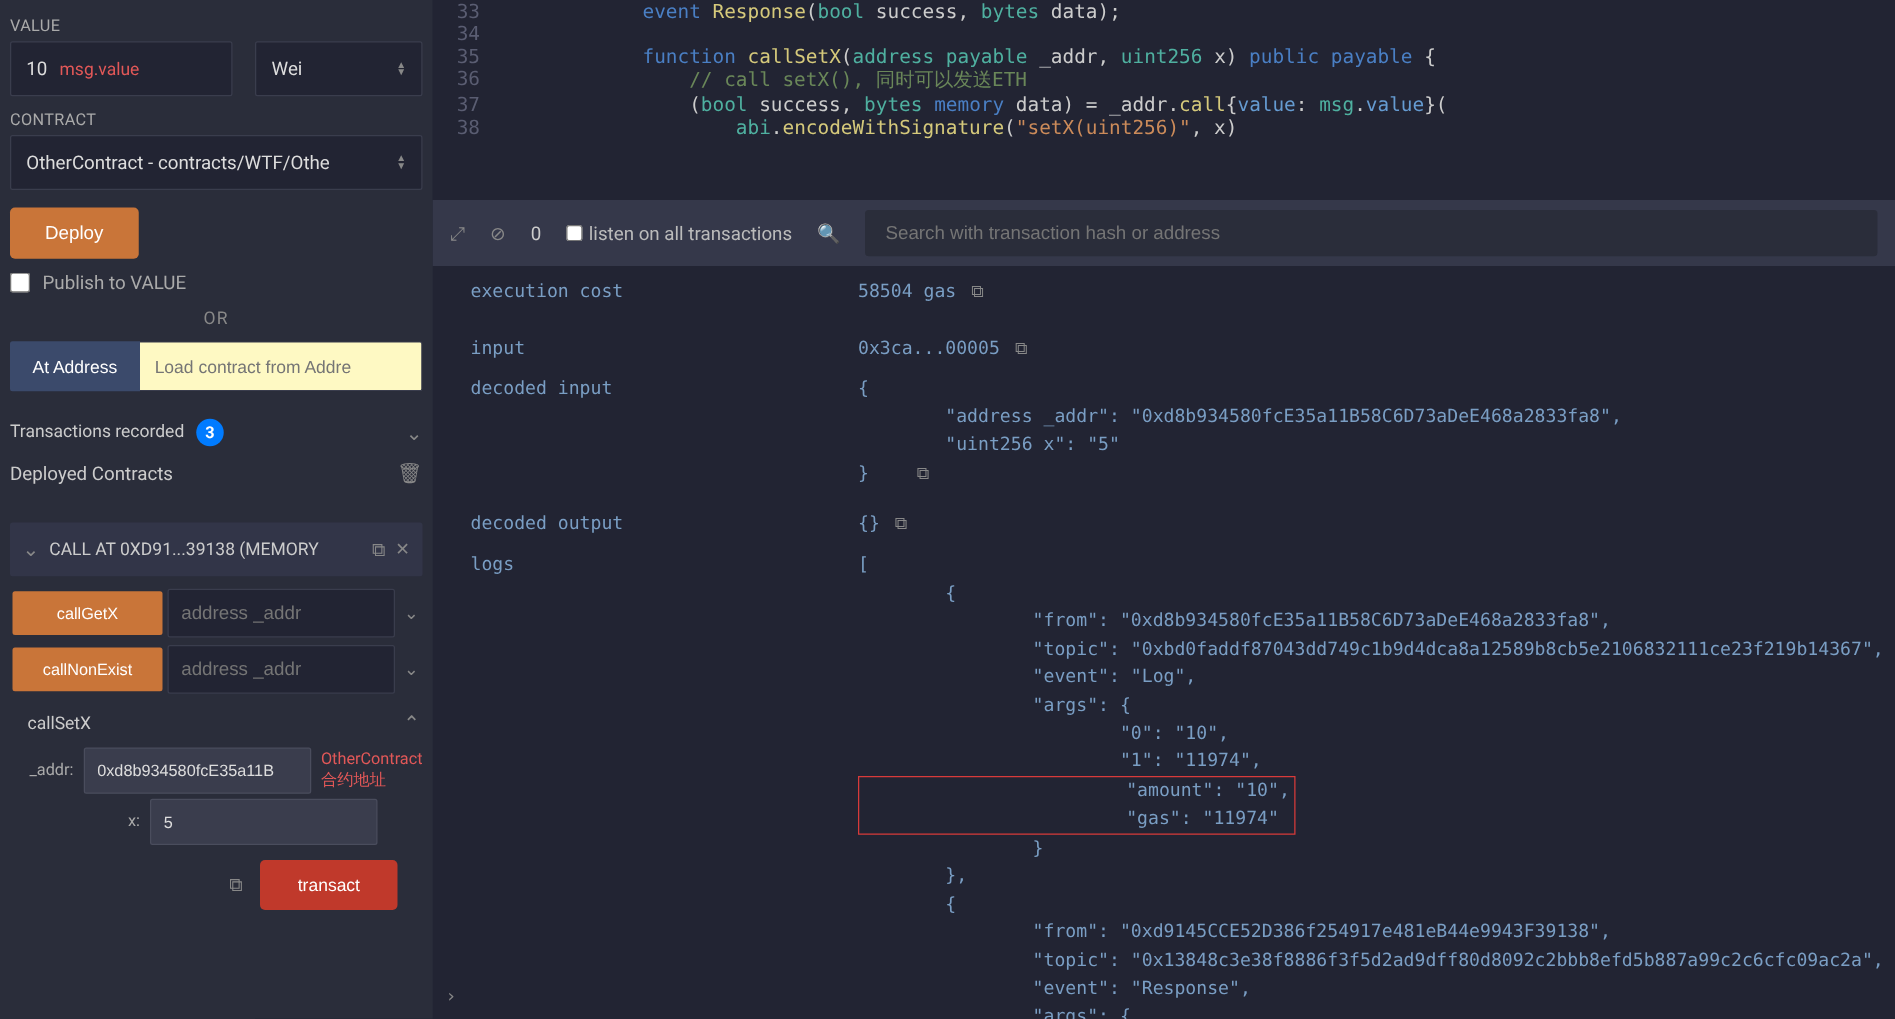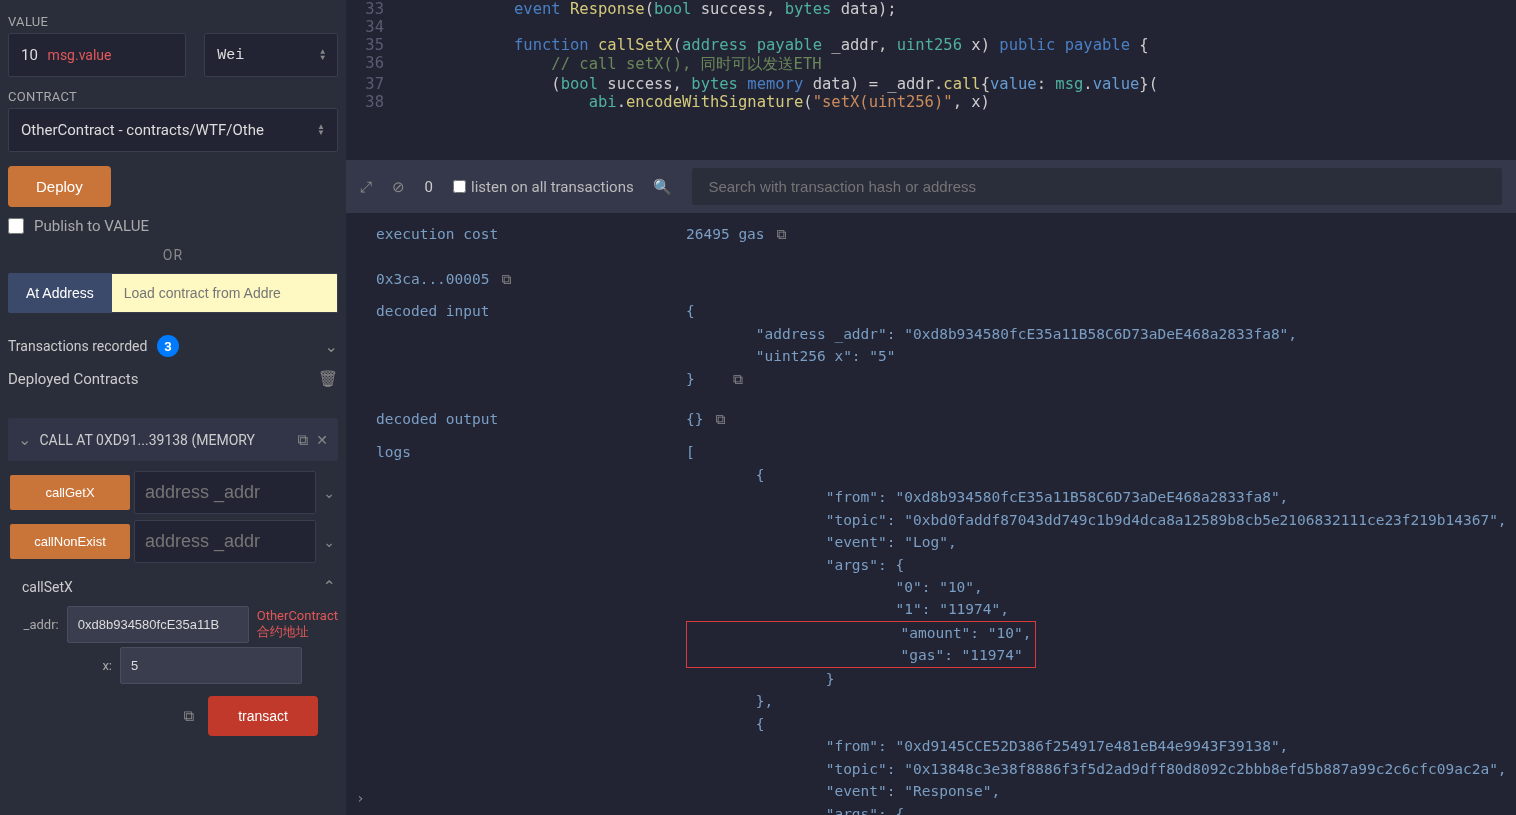--- a/index.html
+++ b/index.html
@@ -22,21 +22,21 @@
 .label-sm { font-size: 13px; color: #aaa; margin: 6px 0 4px 0; letter-spacing: 0.3px; }
 .value-row { display: flex; gap: 18px; margin-bottom: 12px; }
 .value-input {
   background: #222433; border: 1px solid #3a3d4d; color: #ddd; padding: 12px;
   font-size: 15px; width: 180px; border-radius: 2px;
 }
 .value-input .msg { color: #e25858; margin-left: 6px; font-size: 14px; }
 .wei-select {
   background: #222433; border: 1px solid #3a3d4d; color: #ddd;
   padding: 12px; font-size: 15px; width: 135px; border-radius: 2px;
-  display: flex; justify-content: space-between; align-items: center; font-family: Liberation Mono, monospace;
+  display: flex; justify-content: space-between; align-items: center;
 }
 .updown { display: flex; flex-direction: column; font-size: 8px; color: #888; line-height: 6px; }
 .contract-select {
   background: #222433; border: 1px solid #3a3d4d; color: #ddd;
   padding: 12px; font-size: 15px; width: 100%; border-radius: 2px;
   display: flex; justify-content: space-between; align-items: center; margin-bottom: 14px;
   white-space: nowrap; overflow: hidden;
 }
 .deploy-btn {
   background: #c97539; color: #fff; border: none; padding: 12px 28px; font-size: 15px;
@@ -64,21 +64,21 @@
   color: #ccc; border-radius: 2px; margin-bottom: 10px; font-size: 14px;
 }
 .instance-head .name { flex: 1; white-space: nowrap; overflow: hidden; }
 .fn-row { display: flex; gap: 4px; margin-bottom: 6px; align-items: center; padding-left: 2px; }
 .fn-btn {
   background: #c97539; color: #fff; border: none; padding: 10px 14px; font-size: 13px;
   border-radius: 2px; width: 120px; text-align: center;
 }
 .fn-input {
   background: #222433; border: 1px solid #3a3d4d; color: #d946ef; padding: 10px;
-  flex: 1; font-size: 18px; border-radius: 2px; min-width: 0;
+  flex: 1; font-size: 15px; border-radius: 2px; min-width: 0;
 }
 .fn-chev { color: #888; width: 18px; text-align: center; }
 .group-head { display: flex; justify-content: space-between; align-items: center; color: #ccc;
   padding: 8px 2px 6px 14px; font-size: 14px; }
 .param-row { display: flex; align-items: center; gap: 8px; margin: 4px 0; }
 .param-label { width: 104px; text-align: right; color: #aaa; font-size: 13px; }
 .param-input {
   background: #3a3d4d; border: 1px solid #4a4d5d; color: #ddd; padding: 10px;
   width: 182px; font-size: 13px; border-radius: 2px;
 }
@@ -237,24 +237,25 @@
       <input type="checkbox" style="">
       <span>listen on all transactions</span>
     </label>
     <span class="ic">🔍</span>
     <input class="search-input" placeholder="Search with transaction hash or address" style="">
   </div>
 
   <div class="console">
     <div class="log-grow">
       <div class="log-klabel">execution cost</div>
-      <div class="log-val"><span>26495 gas</span><span class="log-copy">⧉</span></div>
+      <div class="log-val"><span>58504 gas</span><span class="log-copy">⧉</span></div>
     </div>
     <div style="height:22px"></div>
     <div class="log-grow">
+      <div class="log-klabel">input</div>
       <div class="log-val"><span>0x3ca...00005</span><span class="log-copy">⧉</span></div>
     </div>
     <div style="height:10px"></div>
     <div class="log-grow">
       <div class="log-klabel">decoded input</div>
       <div class="log-val"><span>{</span>
 <span>        "address _addr": "0xd8b934580fcE35a11B58C6D73aDeE468a2833fa8",</span>
 <span>        "uint256 x": "5"</span>
 <span>}</span>   <span class="log-copy">⧉</span></div>
     </div>

